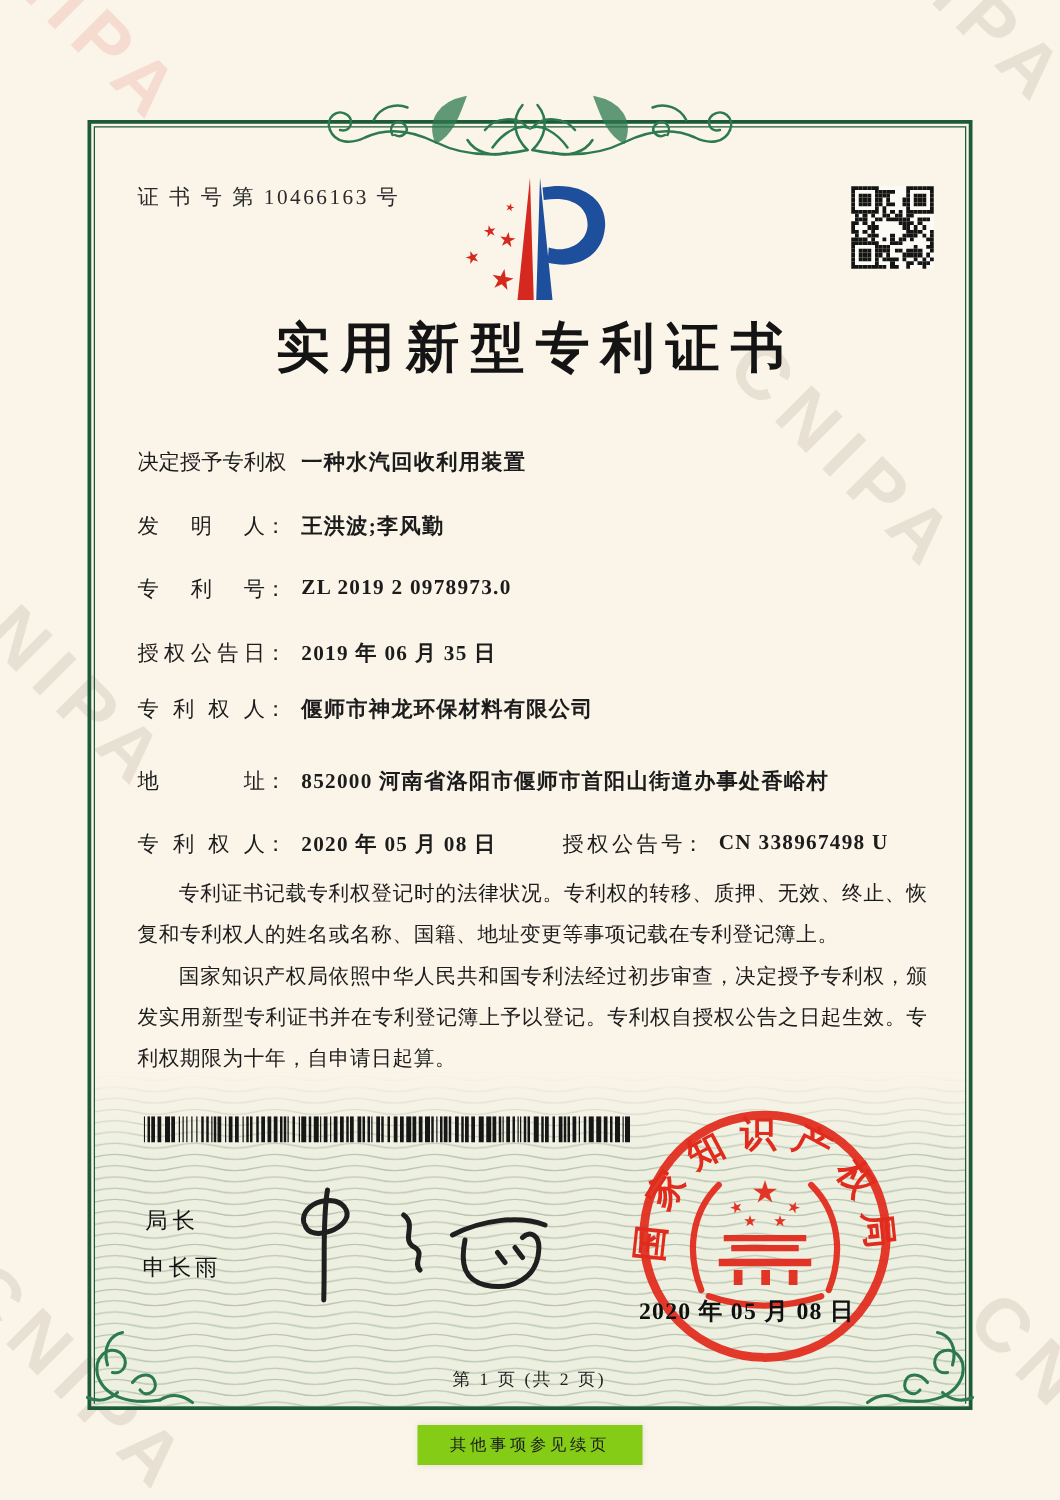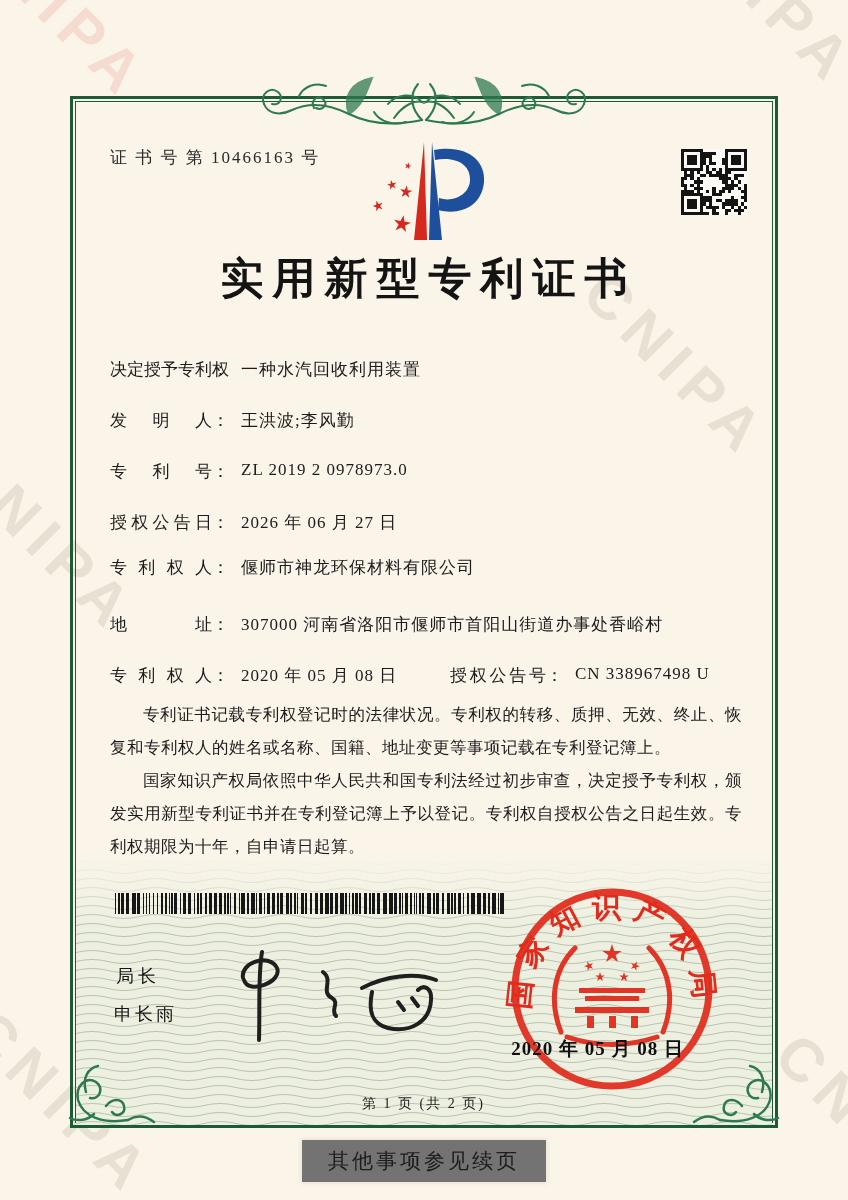--- a/index.html
+++ b/index.html
@@ -20,21 +20,21 @@
 
   .cert-no{position:absolute;left:110px;top:146px;font-size:17px;letter-spacing:2px;color:#2a2a2a;}
 
   .title{position:absolute;left:0;top:250px;width:848px;text-align:center;font-size:43px;
          font-weight:bold;letter-spacing:9px;color:#141414;text-indent:9px;}
 
   
   .frow{position:absolute;left:110px;width:640px;font-size:17px;color:#1c1c1c;white-space:nowrap;}
   .flabel{display:inline-block;width:102px;text-align:justify;text-align-last:justify;vertical-align:top;}
   .fcolon{display:inline-block;vertical-align:top;}
-  .fvalue{display:inline-block;margin-left:12px;letter-spacing:1px;vertical-align:top;}
+  .fvalue{display:inline-block;margin-left:12px;letter-spacing:1px;vertical-align:top;font-weight:bold;}
   .fpair2{position:absolute;left:340px;top:0;white-space:nowrap;}
   .fpair2 .flabel{width:96px;}
 
   
   .bodytext{position:absolute;left:110px;top:698px;width:632px;font-size:16.5px;line-height:33px;
             color:#1c1c1c;text-align:justify;letter-spacing:0.5px;}
   .bodytext p{margin:0;text-indent:2em;}
 
   
   .band{position:absolute;left:76px;top:858px;width:696px;height:267px;}
@@ -45,21 +45,21 @@
   .signer-title{position:absolute;left:116px;top:964px;font-size:18px;letter-spacing:4px;color:#141414;}
   .signer-name{position:absolute;left:114px;top:1002px;font-size:18px;letter-spacing:3px;color:#141414;}
 
   .seal-date{position:absolute;left:500px;top:1036px;width:195px;text-align:center;font-size:19px;
              letter-spacing:1px;color:#101010;font-weight:bold;}
 
   .page-num{position:absolute;left:0;top:1095px;width:847px;text-align:center;font-size:14px;
             letter-spacing:2px;color:#222;}
 
   .note{position:absolute;left:0;top:1140px;width:848px;text-align:center;}
-  .note span{display:inline-block;background:#737373;padding:7px 26px;font-size:21px;
+  .note span{display:inline-block;background:#84cc16;padding:7px 26px;font-size:13px;
              letter-spacing:3px;color:#1c1c1c;box-shadow:0 0 4px rgba(200,190,170,.5);}
 
   #qr{position:absolute;left:681px;top:149px;width:66px;height:66px;display:grid;
       grid-template-columns:repeat(21,1fr);grid-template-rows:repeat(21,1fr);background:#fcfaf5;}
   #qr div{background:#141414;}
 
   svg{display:block;}
 </style>
 </head>
 <body>
@@ -372,27 +372,27 @@
   <div class="frow" style="top:358px">
     <span class="flabel">决定授予专利权</span><span class="fcolon">：</span><span class="fvalue">一种水汽回收利用装置</span>
   </div>
   <div class="frow" style="top:409px">
     <span class="flabel">发明人</span><span class="fcolon">：</span><span class="fvalue">王洪波;李风勤</span>
   </div>
   <div class="frow" style="top:460px">
     <span class="flabel">专利号</span><span class="fcolon">：</span><span class="fvalue">ZL 2019 2 0978973.0</span>
   </div>
   <div class="frow" style="top:511px">
-    <span class="flabel">授权公告日</span><span class="fcolon">：</span><span class="fvalue">2026 年 06 月 27 日</span>
+    <span class="flabel">授权公告日</span><span class="fcolon">：</span><span class="fvalue">2019 年 06 月 35 日</span>
   </div>
   <div class="frow" style="top:556px">
     <span class="flabel">专利权人</span><span class="fcolon">：</span><span class="fvalue">偃师市神龙环保材料有限公司</span>
   </div>
   <div class="frow" style="top:613px">
-    <span class="flabel">地址</span><span class="fcolon">：</span><span class="fvalue">307000 河南省洛阳市偃师市首阳山街道办事处香峪村</span>
+    <span class="flabel">地址</span><span class="fcolon">：</span><span class="fvalue">852000 河南省洛阳市偃师市首阳山街道办事处香峪村</span>
   </div>
   <div class="frow" style="top:664px">
     <span class="flabel">专利权人</span><span class="fcolon">：</span><span class="fvalue">2020 年 05 月 08 日</span>
     <span class="fpair2">
       <span class="flabel">授权公告号</span><span class="fcolon">：</span><span class="fvalue">CN 338967498 U</span>
     </span>
   </div>
 
   <div class="bodytext">
     <p>专利证书记载专利权登记时的法律状况。专利权的转移、质押、无效、终止、恢复和专利权人的姓名或名称、国籍、地址变更等事项记载在专利登记簿上。</p>

